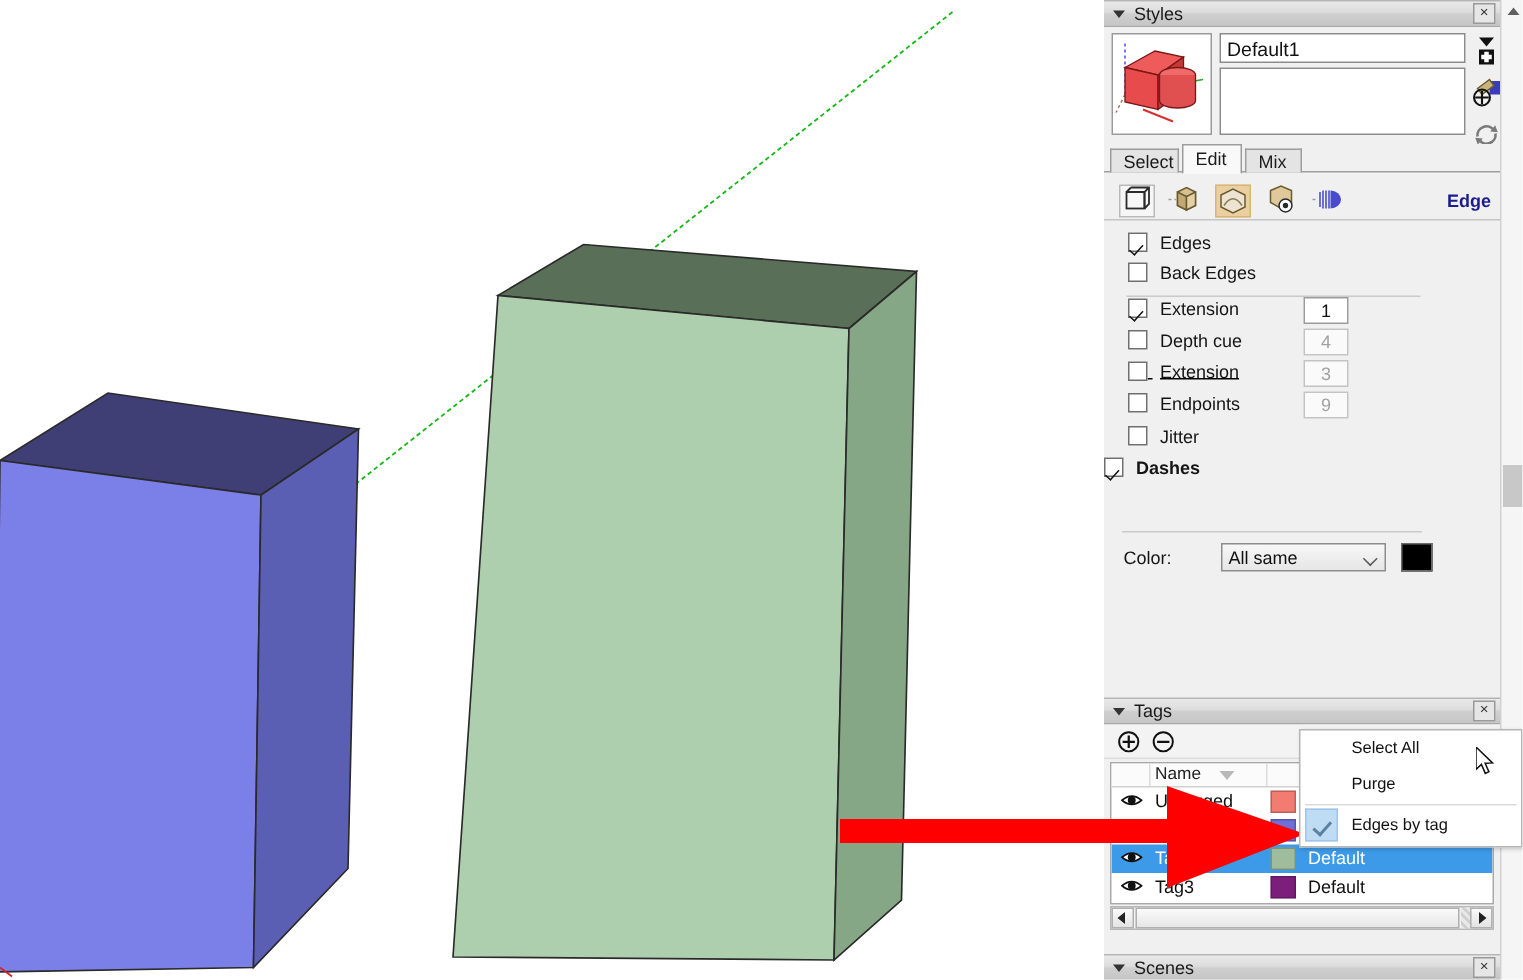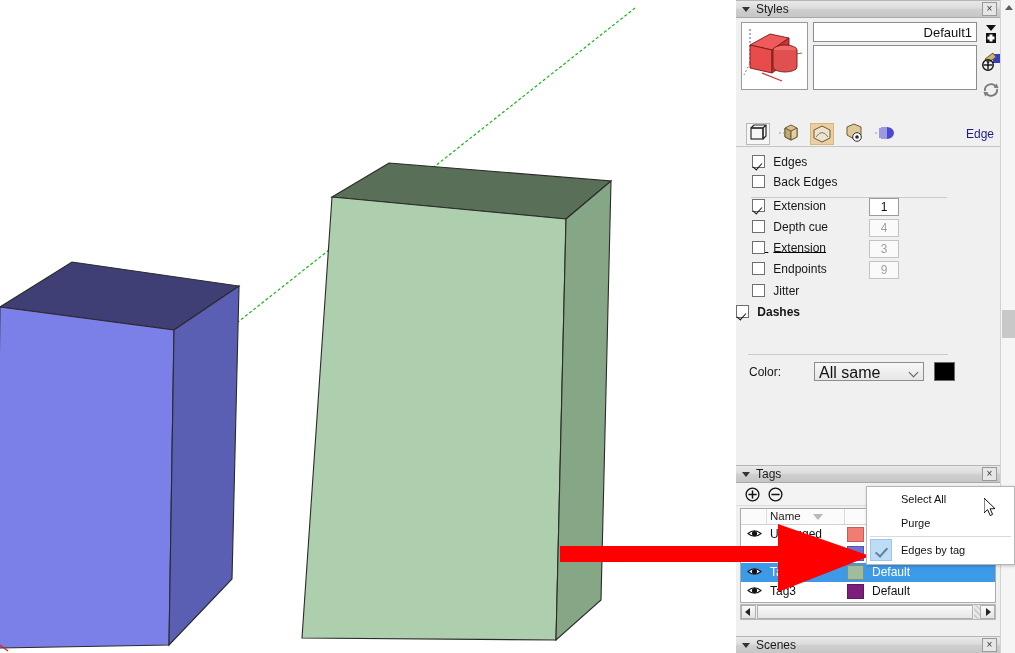--- a/index.html
+++ b/index.html
@@ -78,21 +78,20 @@
     overflow: hidden;
   }
   .style-name-box {
     position: absolute; left: 77px; top: 4px;
     width: 164px; height: 20px;
     border: 1px solid #8c8c8c;
     background: #fff;
     font-size: 13px;
     padding: 2px 4px;
     color: #111;
-    text-align: right;
   }
   .style-desc-box {
     position: absolute; left: 77px; top: 27px;
     width: 164px; height: 45px;
     border: 1px solid #8c8c8c;
     background: #fff;
   }
   .style-side-btns {
     position: absolute; left: 245px; top: 4px;
     width: 20px;
@@ -132,21 +131,21 @@
     height: 26px;
     border-bottom: 1px solid #c4c4c4;
     position: relative;
     background: #f0f0f0;
   }
   .toolicon { position: absolute; top: 2px; width: 24px; height: 22px; }
   .toolicon.sel { border: 1px solid #b9b9b9; background: #f6f6f6; }
   .toolicon.hl { background: #eccfa0; border: 1px solid #d8b579; }
   .edge-label {
     position: absolute; right: 6px; top: 6px;
-    font-size: 12px; font-weight: normal; color: #1c1c8c;
+    font-size: 12px; font-weight: bold; color: #1c1c8c;
   }
 
   .row { position: absolute; height: 18px; text-align: right; }
   .cb {
     width: 13px; height: 13px;
     border: 1px solid #6f6f6f;
     background: #fff;
     display: inline-block;
     position: relative;
     vertical-align: middle;
@@ -180,21 +179,21 @@
     position: absolute;
     height: 1px;
     background: #cacaca;
   }
   .colorlabel { position: absolute; font-size: 12px; color: #151515; }
   .combo {
     position: absolute;
     width: 110px; height: 19px;
     border: 1px solid #8d8d8d;
     background: linear-gradient(to bottom,#f7f7f7,#e6e6e6);
-    font-size: 16px; color: #111;
+    font-size: 12px; color: #111;
     padding: 2px 4px;
     line-height: 15px;
   }
   .combo .chev {
     position: absolute; right: 6px; top: 6px;
     width: 7px; height: 7px;
     border-right: 1.6px solid #5a5a5a;
     border-bottom: 1.6px solid #5a5a5a;
     transform: rotate(45deg);
   }
@@ -430,20 +429,25 @@
               <svg width="20" height="24" viewBox="0 0 20 24">
                 <path d="M4,13 A6,6 0 0 1 15,9" fill="none" stroke="#7a7a7a" stroke-width="1.8"></path>
                 <polygon points="15.8,5.5 17.5,10.2 12.5,9.6" fill="#7a7a7a"></polygon>
                 <path d="M16,11 A6,6 0 0 1 5,15" fill="none" stroke="#7a7a7a" stroke-width="1.8"></path>
                 <polygon points="4.2,18.5 2.5,13.8 7.5,14.4" fill="#7a7a7a"></polygon>
               </svg>
             </div>
           </div>
         </div>
 
+        <div class="tabstrip">
+          <div class="tab" style="left:4px;width:46px;">Select</div>
+          <div class="tab active" style="left:52px;width:40px;">Edit</div>
+          <div class="tab" style="left:94px;width:38px;">Mix</div>
+        </div>
       </div>
 
       <div class="edit-pane" style="position:absolute;left:0;top:121px;width:264px;">
 
         <div class="edit-toolbar">
           <div class="toolicon sel" style="left:10px;">
             <svg width="22" height="20" viewBox="0 0 22 20">
               <rect x="4" y="4" width="12" height="11" fill="none" stroke="#2a2a2a" stroke-width="1.2"></rect>
               <path d="M7,1 L19,1 L19,12 L16,15 M7,1 L4,4 M19,1 L16,4 L16,15" fill="none" stroke="#2a2a2a" stroke-width="1.2"></path>
               <line x1="4" y1="4" x2="16" y2="4" stroke="#2a2a2a" stroke-width="1.2"></line>

